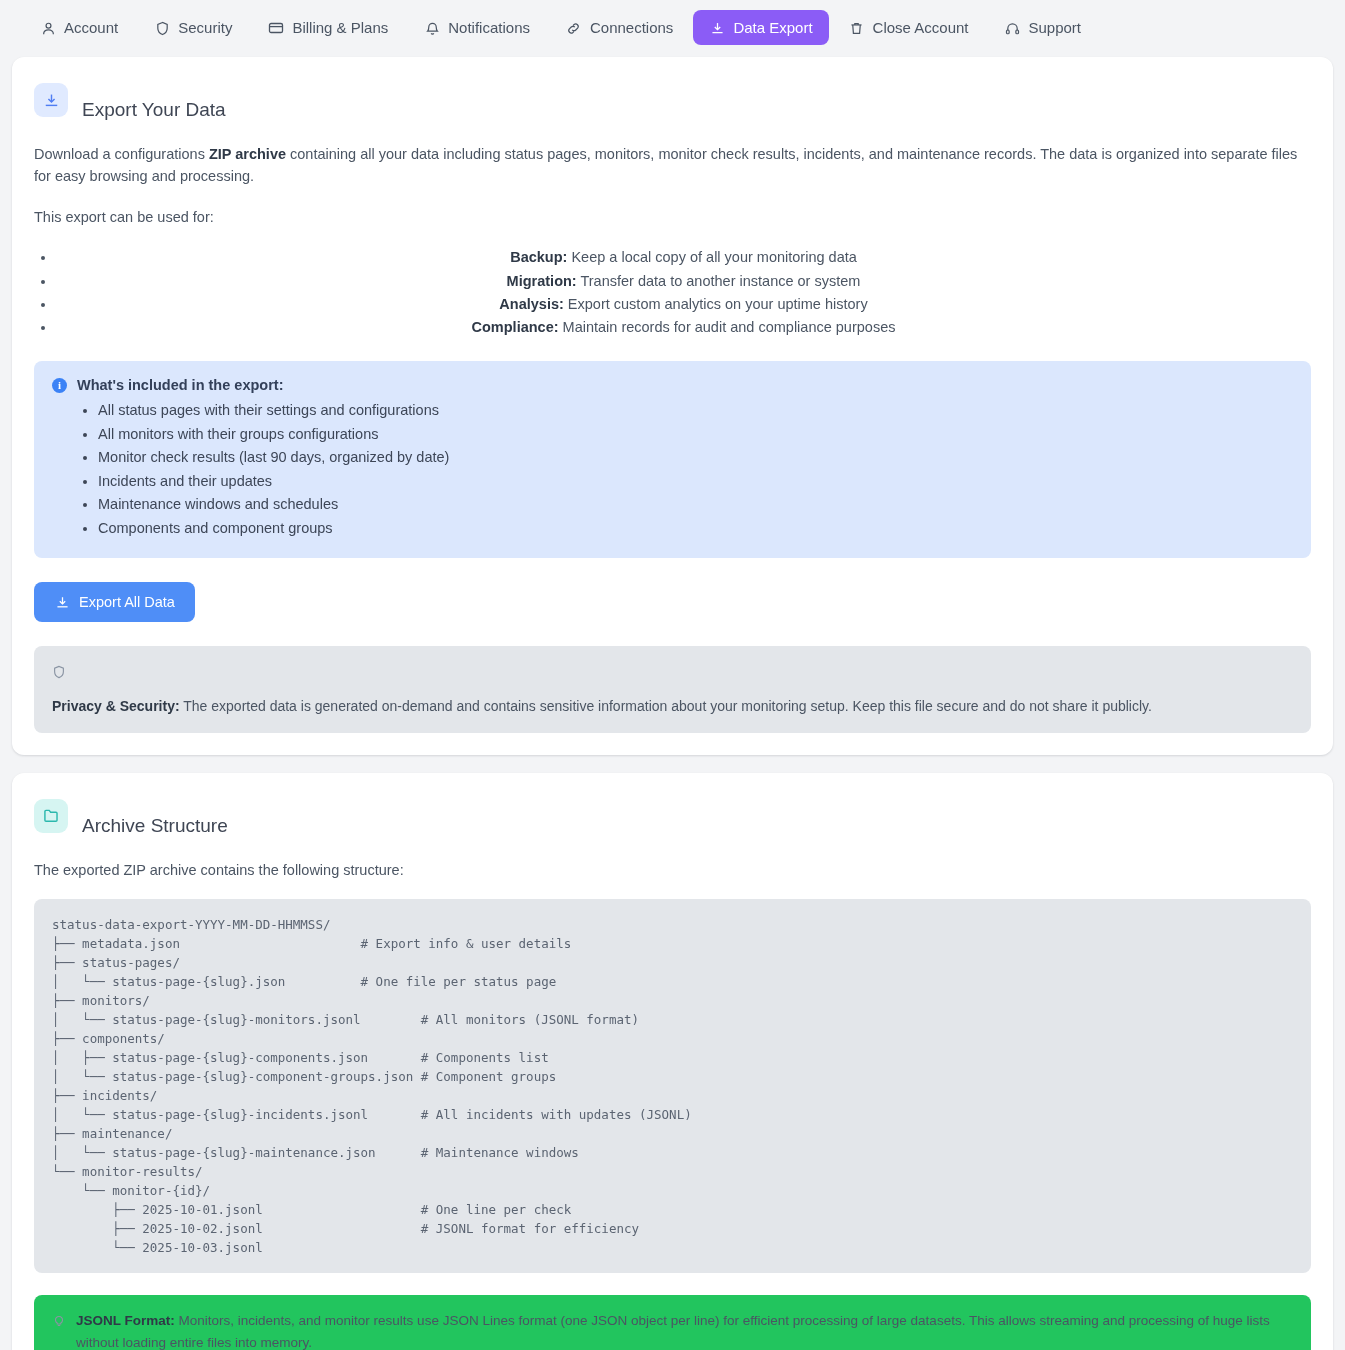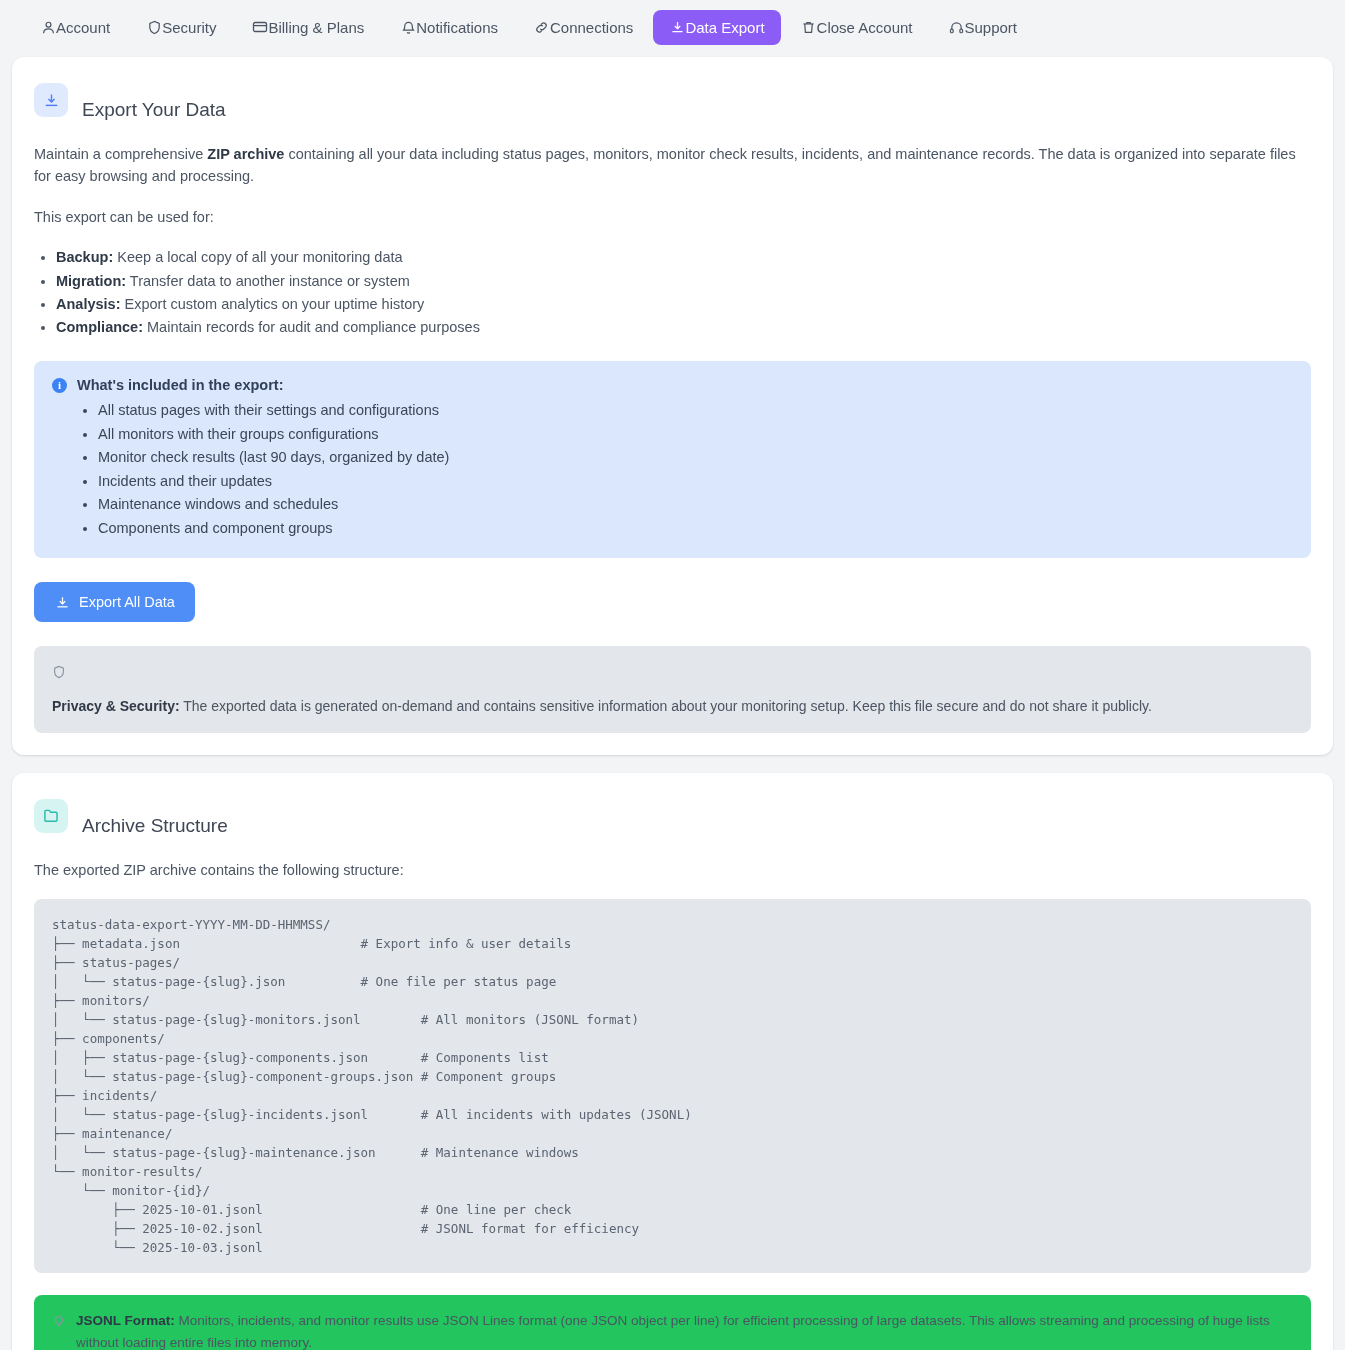--- a/index.html
+++ b/index.html
@@ -18,21 +18,22 @@
   
   .topnav {
     display: flex;
     align-items: center;
     gap: 4px;
     padding: 10px 24px 12px 24px;
     background: #f3f4f6;
   }
   .nav-item {
     display: flex;
-    align-items: flex-start;
+    align-items: flex-end;
+    gap: 8px;
     padding: 9px 16px;
     border-radius: 8px;
     font-size: 15px;
     color: #4b5563;
     cursor: pointer;
     white-space: nowrap;
   }
   .nav-item.active {
     background: #8b5cf6;
     color: #ffffff;
@@ -87,20 +88,21 @@
   .body-text b { color: #2f3947; font-weight: bold; }
 
   ul.plain {
     margin: 0 0 22px 0;
     padding-left: 22px;
   }
   ul.plain li {
     font-size: 14.5px;
     line-height: 1.6;
     color: #4b5563;
+    text-align: center;
   }
   ul.plain li b { color: #2f3947; }
 
   
   .callout-info {
     background: #dbe7fd;
     border-radius: 8px;
     padding: 16px 18px 18px 18px;
     margin-bottom: 24px;
   }
@@ -293,21 +295,21 @@
       <svg width="17" height="17" viewBox="0 0 16 16" fill="none" stroke="currentColor" stroke-width="1.35">
         <path d="M8 2.4v7"></path>
           <path d="M5.1 6.6 8 9.5l2.9-2.9"></path>
           <path d="M2.6 12.6h10.8"></path>
       </svg>
     </div>
     <div class="card-title">Export Your Data</div>
   </div>
 
   <p class="body-text">
-    <span>Maintain a comprehensive </span><b>ZIP archive</b><span> containing all your data including status pages, monitors, monitor check results, incidents, and maintenance records. The data is organized into separate files for easy browsing and processing.</span>
+    <span>Download a configurations </span><b>ZIP archive</b><span> containing all your data including status pages, monitors, monitor check results, incidents, and maintenance records. The data is organized into separate files for easy browsing and processing.</span>
   </p>
 
   <p class="body-text">This export can be used for:</p>
 
   <ul class="plain">
     <li>
       <b>Backup:</b><span> Keep a local copy of all your monitoring data</span>
     </li>
     <li>
       <b>Migration:</b><span> Transfer data to another instance or system</span>

